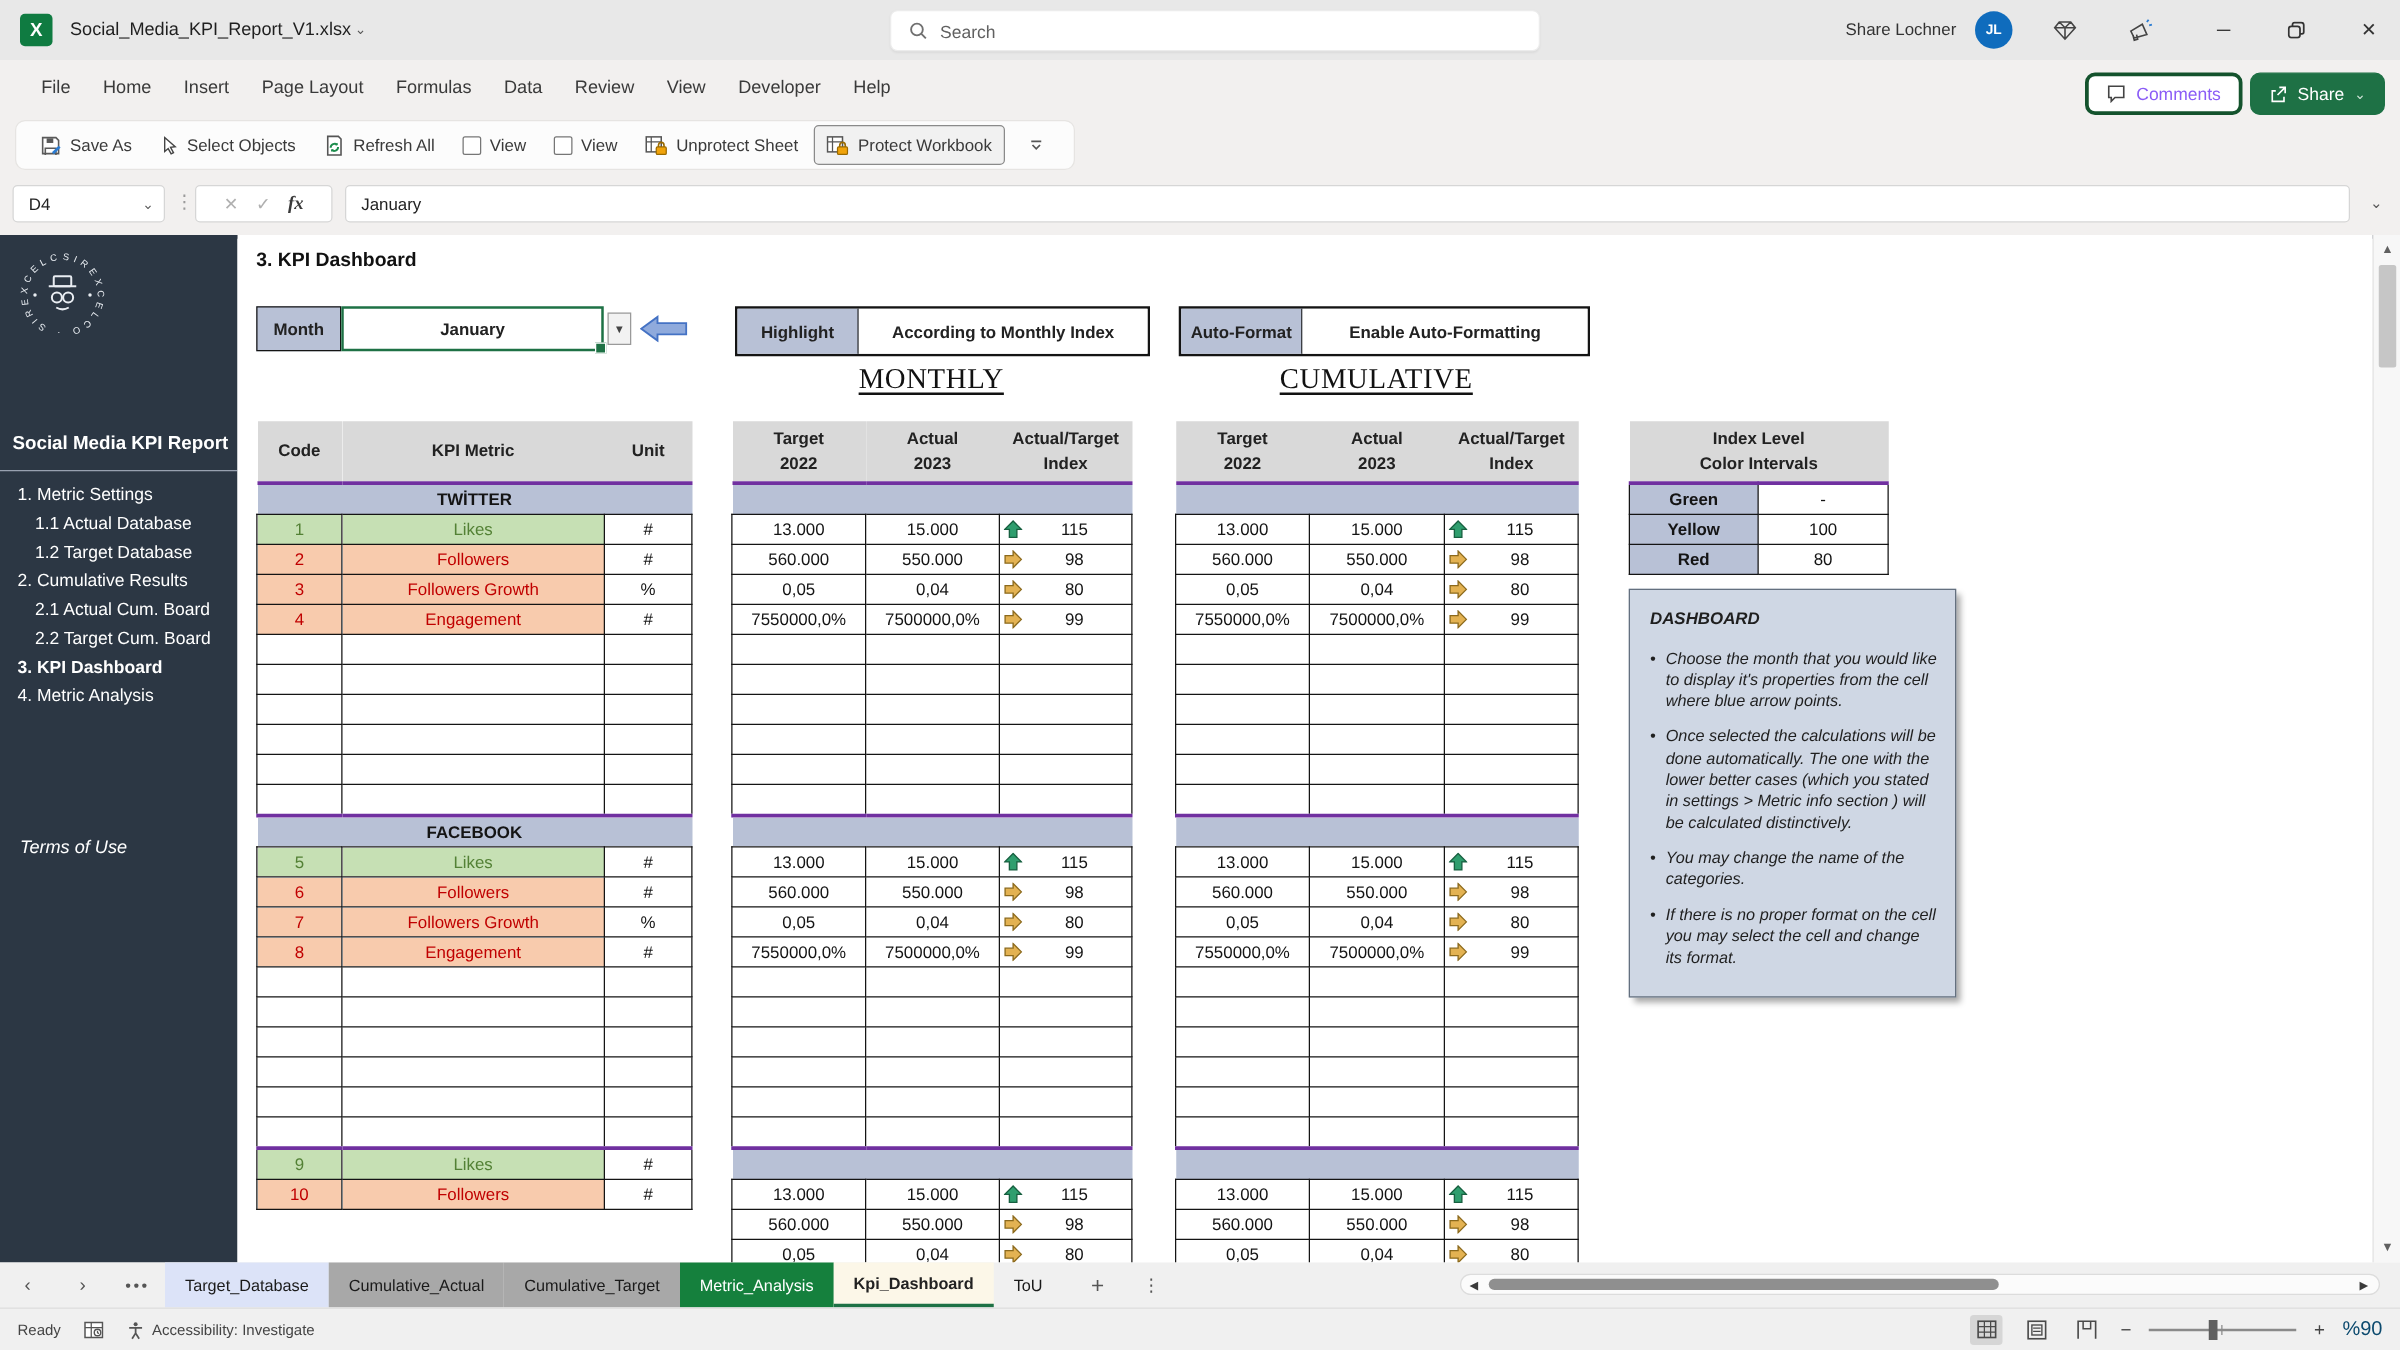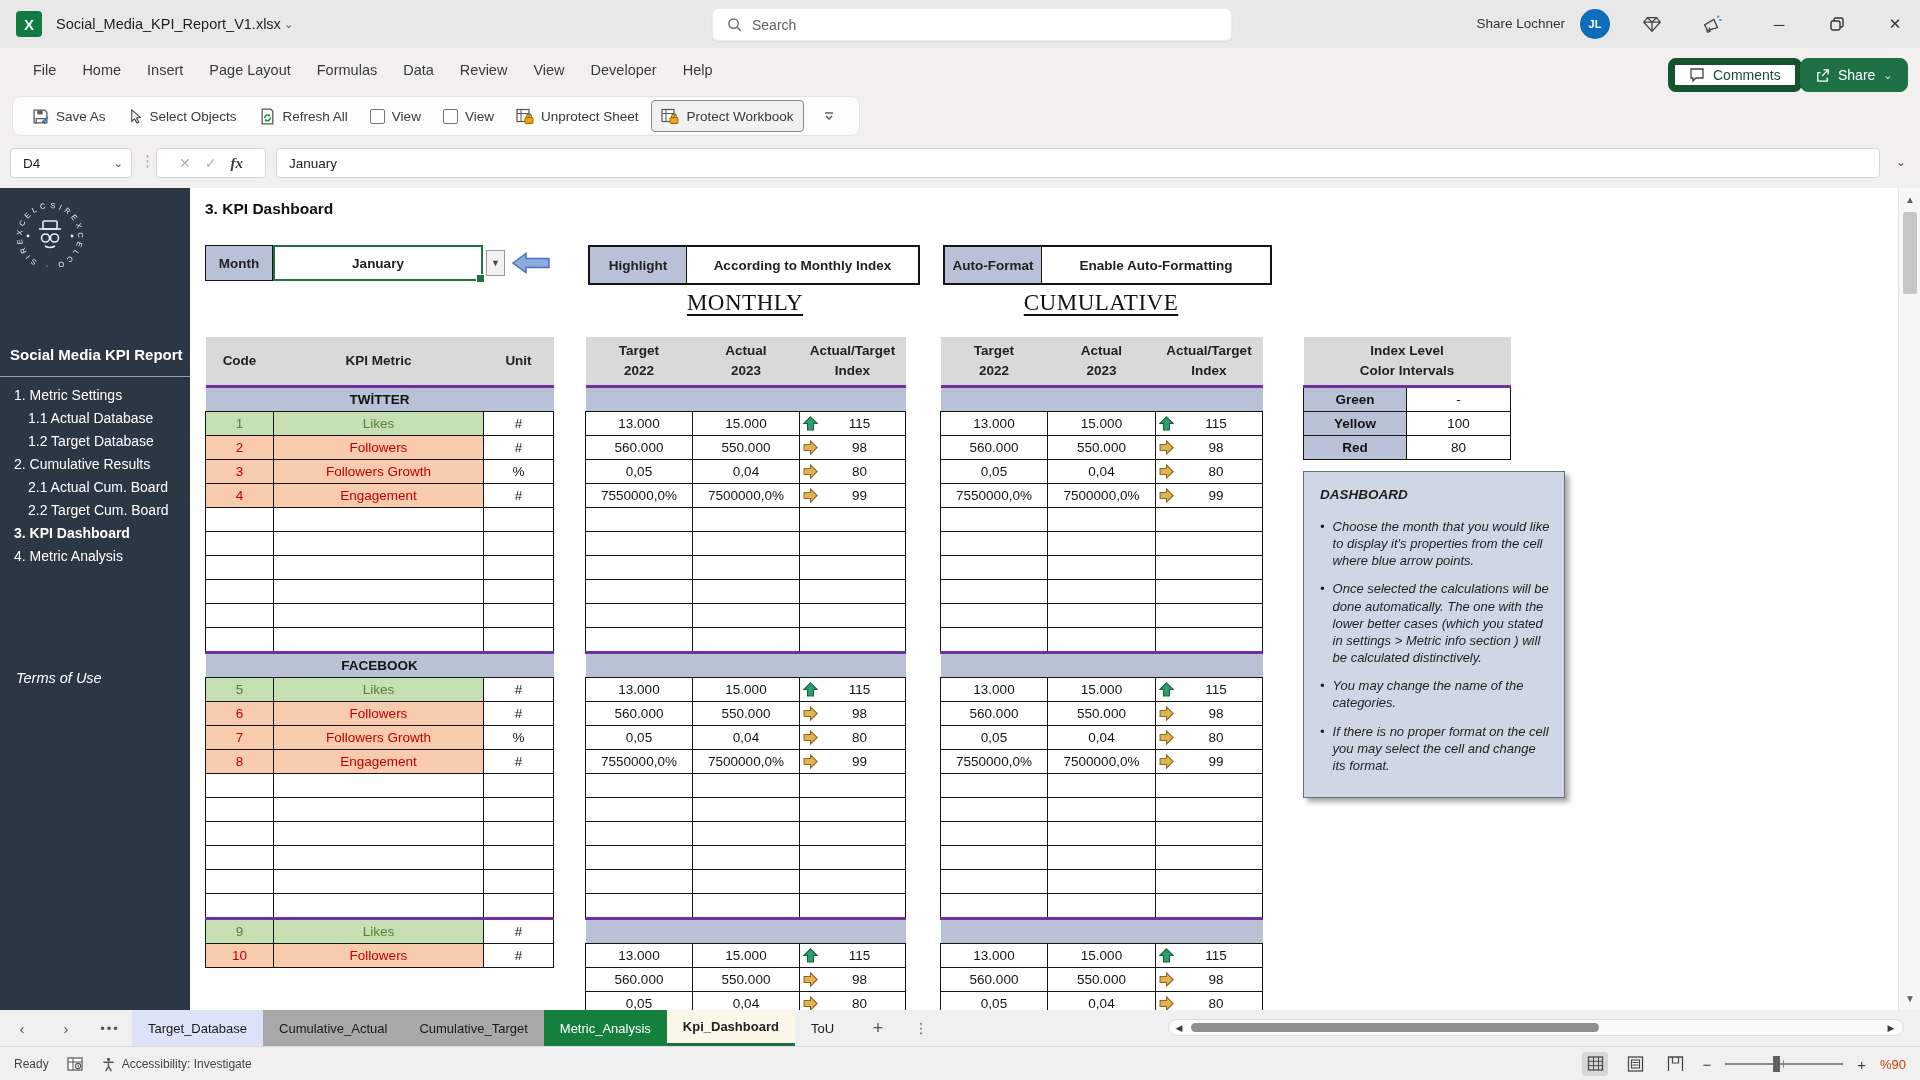--- a/index.html
+++ b/index.html
@@ -18,21 +18,21 @@
   .avatar{position:absolute;left:1580px;top:9px;width:30px;height:30px;border-radius:50%;background:#0f6cbd;color:#fff;
           font-size:11px;font-weight:bold;display:flex;align-items:center;justify-content:center}
   .tb-ico{position:absolute;top:12px;width:24px;height:24px;display:flex;align-items:center;justify-content:center;color:#333}
   .win-btn{position:absolute;top:0;width:46px;height:48px;display:flex;align-items:center;justify-content:center;color:#333;font-size:15px}
   
   .ribbon{position:absolute;left:0;top:48px;width:1920px;height:92px;background:#f2f0ef}
   .menubar{position:absolute;left:20px;top:0;height:44px;display:flex}
   .menu-item{padding:0 13px;line-height:44px;font-size:14.5px;color:#3a3a3a;cursor:default}
   .pill-btn{position:absolute;top:10px;height:34px;border-radius:8px;display:flex;align-items:center;gap:8px;
             font-size:14px;box-sizing:border-box;padding:0 14px}
-  .comments-btn{left:1668px;background:#fff;border:7px solid #14532d;color:#14532d}
+  .comments-btn{left:1668px;background:#fff;border:3px solid #14532d;color:#8b5cf6}
   .share-btn{left:1800px;background:#1e7145;color:#fff;border:1px solid #1e7145}
   .qtoolbar{position:absolute;left:12px;top:48px;width:848px;height:40px;background:#fcfcfc;border:1px solid #e6e4e2;
             border-radius:8px;display:flex;align-items:center;padding:0 10px;box-sizing:border-box;gap:4px}
   .qbtn{display:flex;align-items:center;gap:7px;font-size:13.5px;color:#3a3a3a;padding:0 9px;height:30px;white-space:nowrap}
   .qbtn.pressed{border:1px solid #8a8a8a;border-radius:4px;background:#f1f1f1}
   .cbx{width:15px;height:15px;border:1.5px solid #767676;border-radius:2px;background:#fff;box-sizing:border-box}
   
   .fbar{position:absolute;left:0;top:140px;width:1920px;height:48px;background:#f2f0ef;border-bottom:3px solid #0f172a}
   .fbox{position:absolute;top:8px;height:30px;background:#fff;border:1px solid #d6d6d6;border-radius:4px;box-sizing:border-box;
         display:flex;align-items:center;font-size:13.5px;color:#222}
@@ -1007,15 +1007,15 @@
           <path d="M1 15V1h14v14" fill="none" stroke="#4a4a4a" stroke-width="1.3"></path>
           <path d="M5 1v6h6V1" fill="none" stroke="#4a4a4a" stroke-width="1.2"></path>
         </svg>
     </div>
     <span class="zsign">−</span>
     <div class="zoom-track">
       <div class="zoom-tick"></div>
       <div class="zoom-thumb"></div>
     </div>
     <span class="zsign">+</span>
-    <span style="font-size:13px;color:#c2410c">%90</span>
+    <span style="font-size:16px;color:#0c4a6e">%90</span>
   </div>
 </div>
 
 </body></html>

